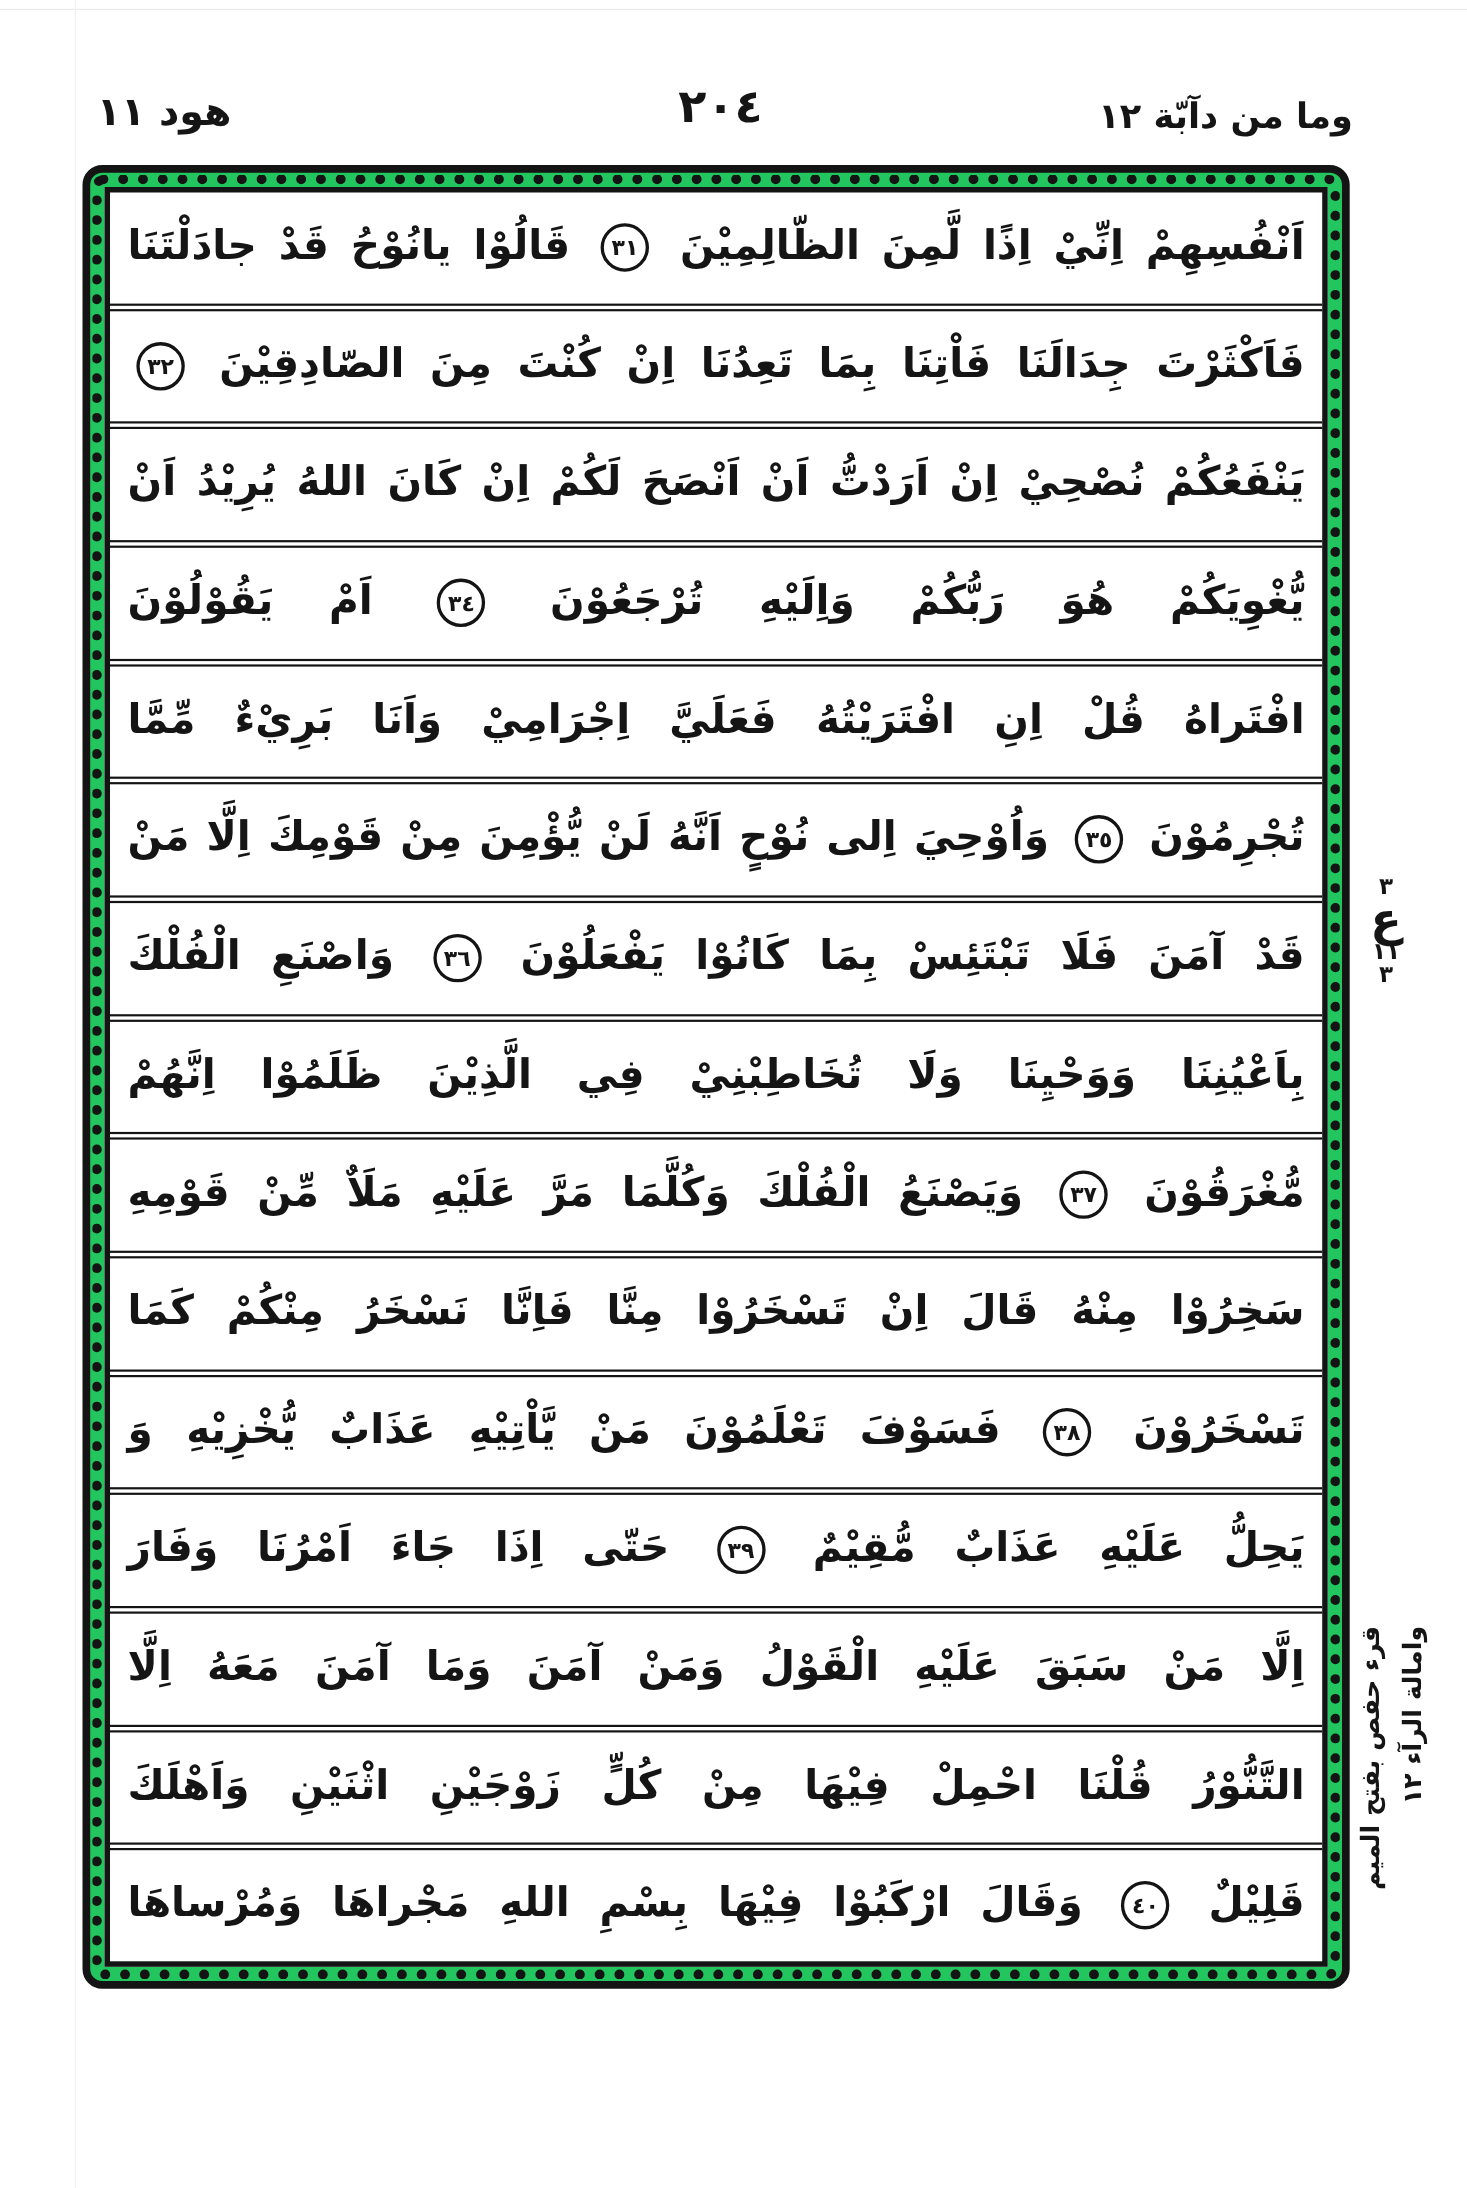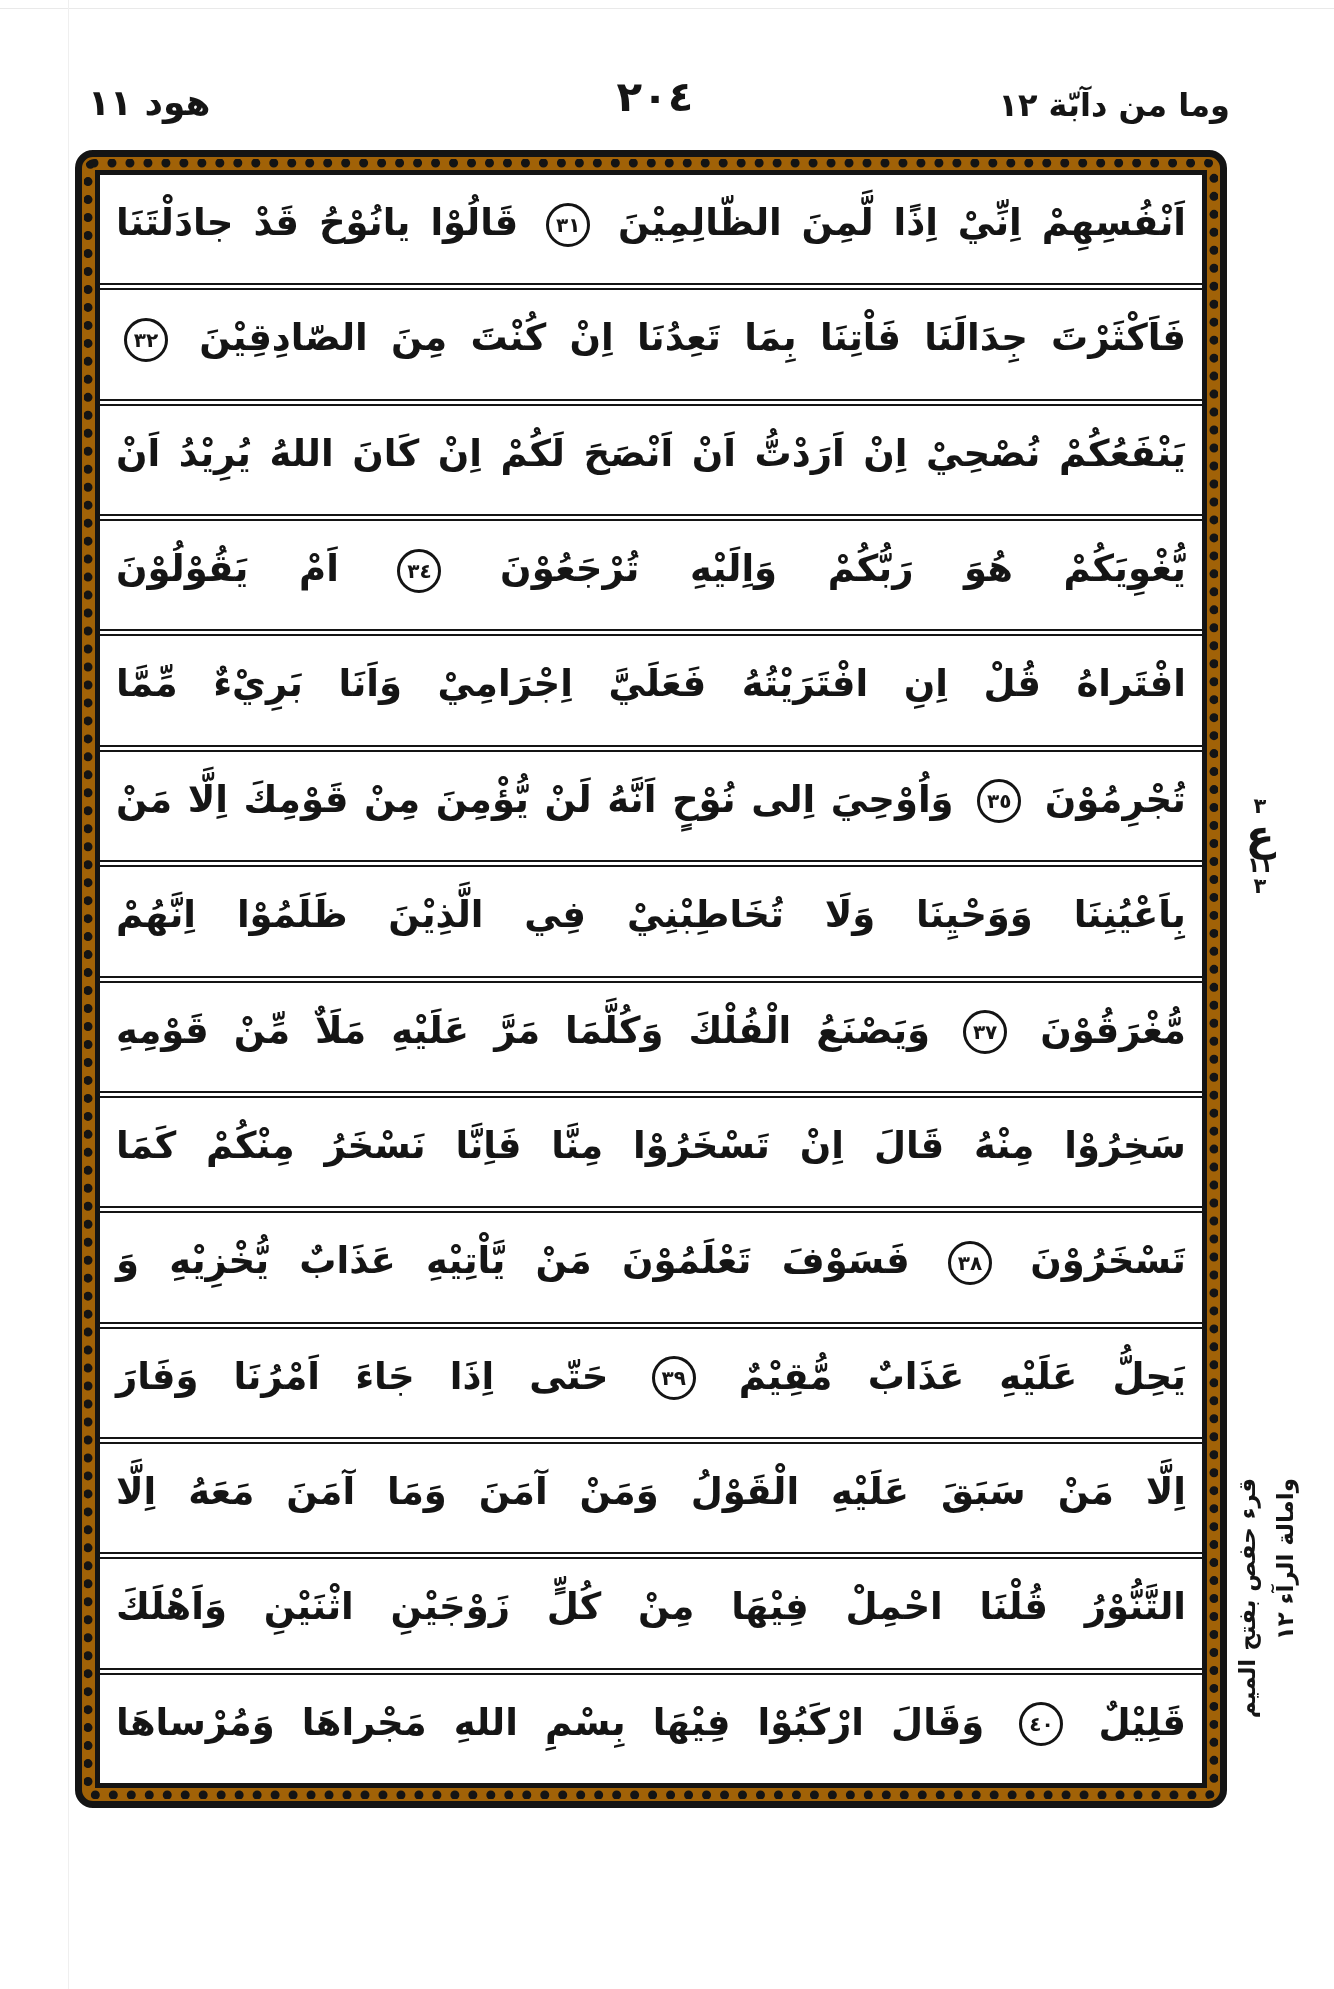--- a/index.html
+++ b/index.html
@@ -13,21 +13,21 @@
 
   
   .hdr{position:absolute; top:72px; left:0; width:1334px; height:70px;}
   .hdr-left{position:absolute; left:88px; top:10px; font-size:36px; font-weight:bold;}
   .hdr-center{position:absolute; left:575px; top:0; width:160px; text-align:center; font-size:42px; font-weight:bold;}
   .hdr-right{position:absolute; right:104px; top:14px; font-size:32px; font-weight:bold;}
 
   
   .frame-outer{
     position:absolute; left:75px; top:150px; width:1152px; height:1658px;
-    border:7px solid #141414; border-radius:18px; padding:2px; box-sizing:border-box; background:#a16207;
+    border:7px solid #141414; border-radius:18px; padding:2px; box-sizing:border-box; background:#22c55e;
   }
   .frame-beads{
     width:100%; height:100%; box-sizing:border-box;
     border:9px dotted #141414; border-radius:10px; padding:2px;
   }
   .frame-inner{
     width:100%; height:100%; box-sizing:border-box;
     border:5px solid #141414; background:#fff;
     display:flex; flex-direction:column;
   }
@@ -88,20 +88,21 @@
 
   <div class="frame-outer">
     <div class="frame-beads">
       <div class="frame-inner">
         <div class="line">اَنْفُسِهِمْ اِنِّيْ اِذًا لَّمِنَ الظّالِمِيْنَ <span class="ayah-badge">٣١</span> قَالُوْا يانُوْحُ قَدْ جادَلْتَنَا</div>
         <div class="line">فَاَكْثَرْتَ جِدَالَنَا فَاْتِنَا بِمَا تَعِدُنَا اِنْ كُنْتَ مِنَ الصّادِقِيْنَ <span class="ayah-badge">٣٢</span></div>
         <div class="line">يَنْفَعُكُمْ نُصْحِيْ اِنْ اَرَدْتُّ اَنْ اَنْصَحَ لَكُمْ اِنْ كَانَ اللهُ يُرِيْدُ اَنْ</div>
         <div class="line">يُّغْوِيَكُمْ هُوَ رَبُّكُمْ وَاِلَيْهِ تُرْجَعُوْنَ <span class="ayah-badge">٣٤</span> اَمْ يَقُوْلُوْنَ</div>
         <div class="line">افْتَراهُ قُلْ اِنِ افْتَرَيْتُهُ فَعَلَيَّ اِجْرَامِيْ وَاَنَا بَرِيْءٌ مِّمَّا</div>
         <div class="line">تُجْرِمُوْنَ <span class="ayah-badge">٣٥</span> وَاُوْحِيَ اِلى نُوْحٍ اَنَّهُ لَنْ يُّؤْمِنَ مِنْ قَوْمِكَ اِلَّا مَنْ</div>
+        <div class="line">قَدْ آمَنَ فَلَا تَبْتَئِسْ بِمَا كَانُوْا يَفْعَلُوْنَ <span class="ayah-badge">٣٦</span> وَاصْنَعِ الْفُلْكَ</div>
         <div class="line">بِاَعْيُنِنَا وَوَحْيِنَا وَلَا تُخَاطِبْنِيْ فِي الَّذِيْنَ ظَلَمُوْا اِنَّهُمْ</div>
         <div class="line">مُّغْرَقُوْنَ <span class="ayah-badge">٣٧</span> وَيَصْنَعُ الْفُلْكَ وَكُلَّمَا مَرَّ عَلَيْهِ مَلَاٌ مِّنْ قَوْمِهِ</div>
         <div class="line">سَخِرُوْا مِنْهُ قَالَ اِنْ تَسْخَرُوْا مِنَّا فَاِنَّا نَسْخَرُ مِنْكُمْ كَمَا</div>
         <div class="line">تَسْخَرُوْنَ <span class="ayah-badge">٣٨</span> فَسَوْفَ تَعْلَمُوْنَ مَنْ يَّاْتِيْهِ عَذَابٌ يُّخْزِيْهِ وَ</div>
         <div class="line">يَحِلُّ عَلَيْهِ عَذَابٌ مُّقِيْمٌ <span class="ayah-badge">٣٩</span> حَتّى اِذَا جَاءَ اَمْرُنَا وَفَارَ</div>
         <div class="line">اِلَّا مَنْ سَبَقَ عَلَيْهِ الْقَوْلُ وَمَنْ آمَنَ وَمَا آمَنَ مَعَهُ اِلَّا</div>
         <div class="line">التَّنُّوْرُ قُلْنَا احْمِلْ فِيْهَا مِنْ كُلٍّ زَوْجَيْنِ اثْنَيْنِ وَاَهْلَكَ</div>
         <div class="line">قَلِيْلٌ <span class="ayah-badge">٤٠</span> وَقَالَ ارْكَبُوْا فِيْهَا بِسْمِ اللهِ مَجْراهَا وَمُرْساهَا</div>
       </div>
     </div>

